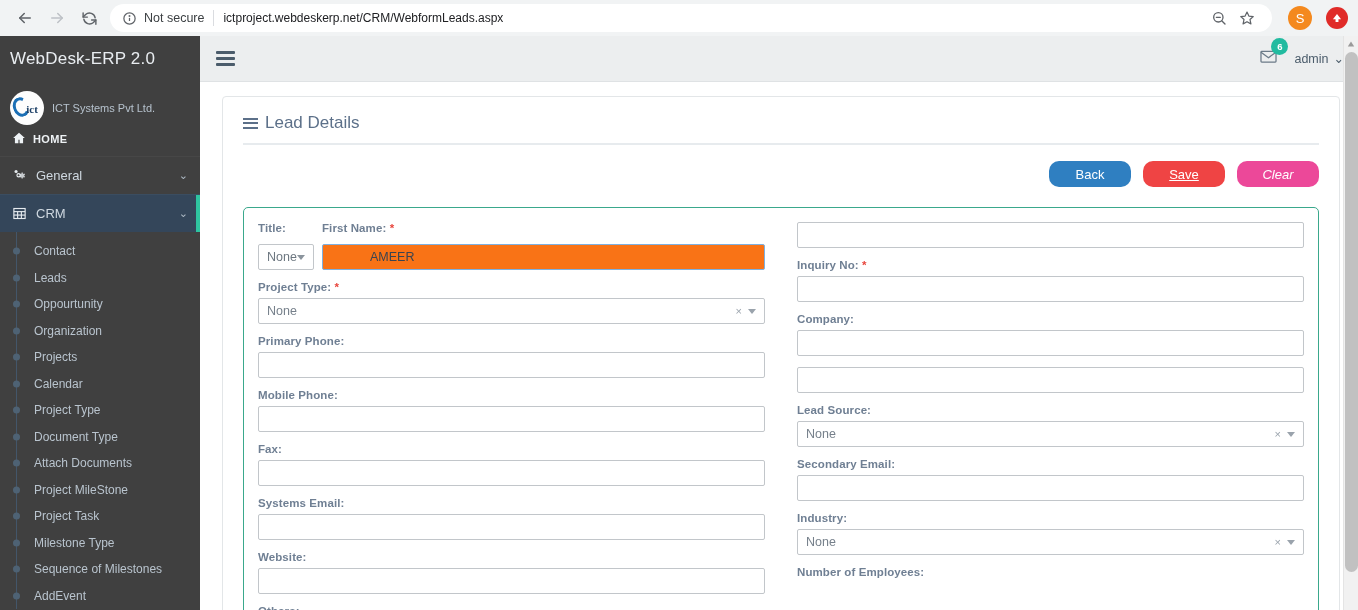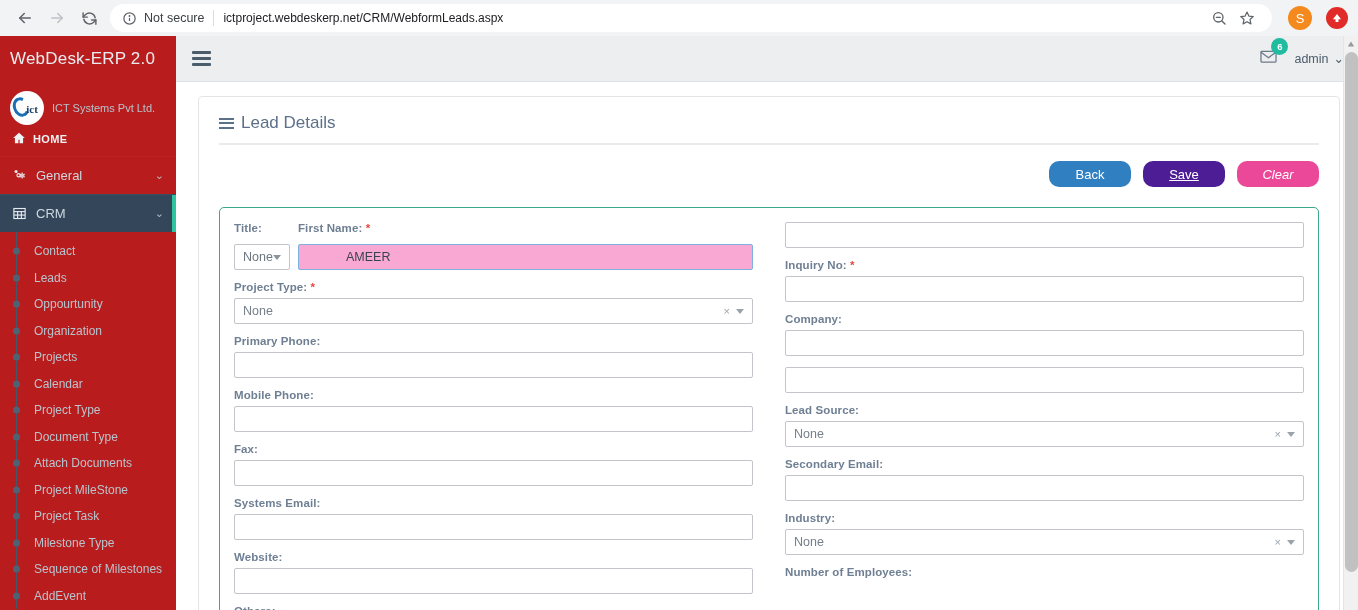--- a/index.html
+++ b/index.html
@@ -74,22 +74,22 @@
 
   
   .page {
     display: flex;
     height: 574px;
     position: relative;
   }
 
   
   .sidebar {
-    width: 176px;
-    background: #b91c1c;
+    width: 200px;
+    background: #404040;
     flex-shrink: 0;
     height: 574px;
     overflow: hidden;
     position: relative;
   }
   .sidebar-brand {
     height: 46px;
     display: flex; align-items: center;
     padding-left: 10px;
     color: #e9edf1;
@@ -240,21 +240,21 @@
   }
   .btn {
     min-width: 82px;
     height: 26px;
     border: none; border-radius: 10px;
     color: #fff; font-size: 13px;
     display: flex; align-items: center; justify-content: center;
     cursor: pointer;
   }
   .btn-back { background: #2f7fc1; }
-  .btn-save { background: #4c1d95; text-decoration: underline; }
+  .btn-save { background: #ef4444; text-decoration: underline; }
   .btn-clear { background: #ec4899; font-style: italic; }
 
   .form-panel {
     border: 1px solid #3aa88c;
     border-radius: 5px;
     padding: 14px 14px 10px 14px;
     display: flex;
     gap: 0;
   }
   .col { width: 50%; padding-right: 16px; }
@@ -278,21 +278,21 @@
     background: #fff;
     font-size: 12.5px;
     color: #3a4450;
     padding: 0 8px;
     font-family: "Liberation Sans", sans-serif;
     outline: none;
     display: flex; align-items: center;
   }
   .ctl.focused {
     border-color: #7eb0e0;
-    background: #f9a8d4;
+    background: #f97316;
     padding-left: 47px;
   }
   .inline-row { display: flex; gap: 8px; align-items: flex-end; }
   .title-col { width: 56px; flex-shrink: 0; }
   .name-col { flex: 1; }
   .labels-row { display: flex; gap: 8px; margin-bottom: 5px; }
   .labels-row .l1 { width: 56px; flex-shrink: 0; }
 
   .select2 {
     position: relative;

